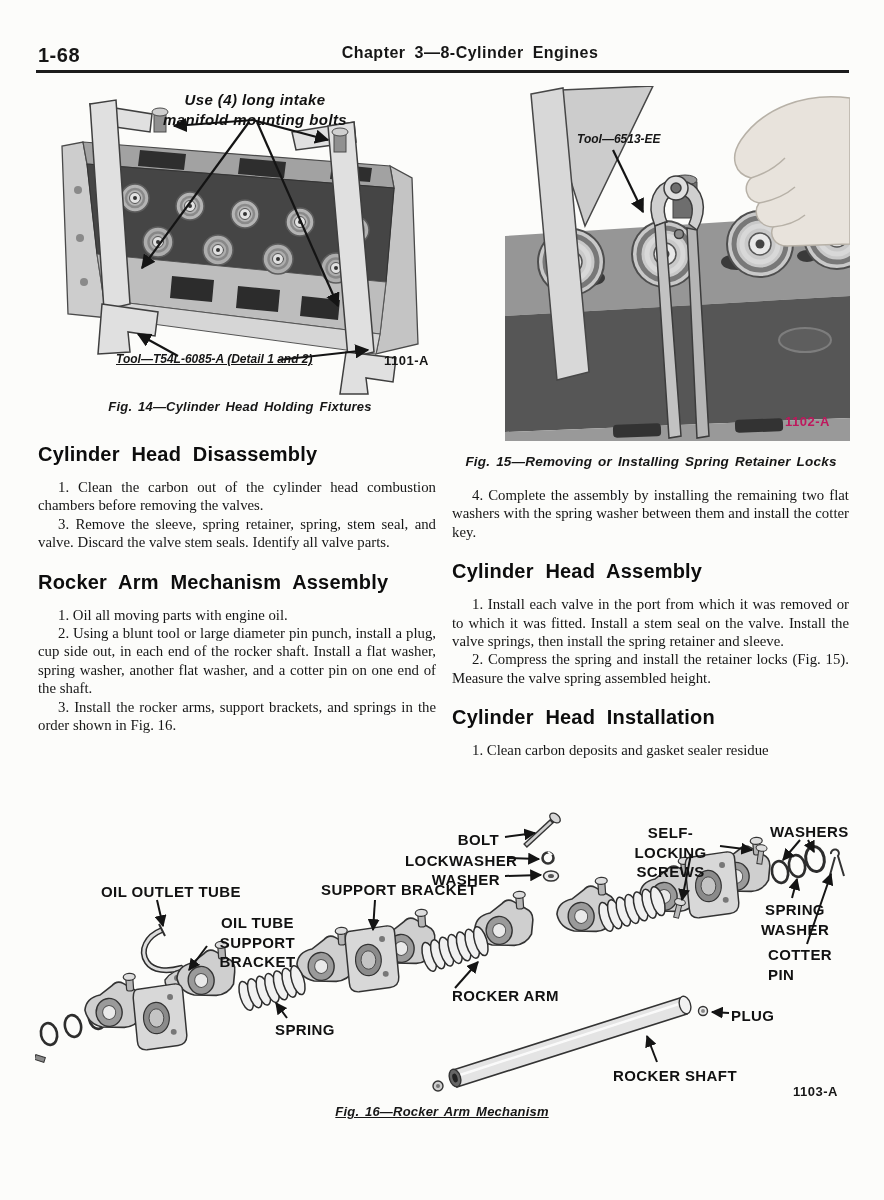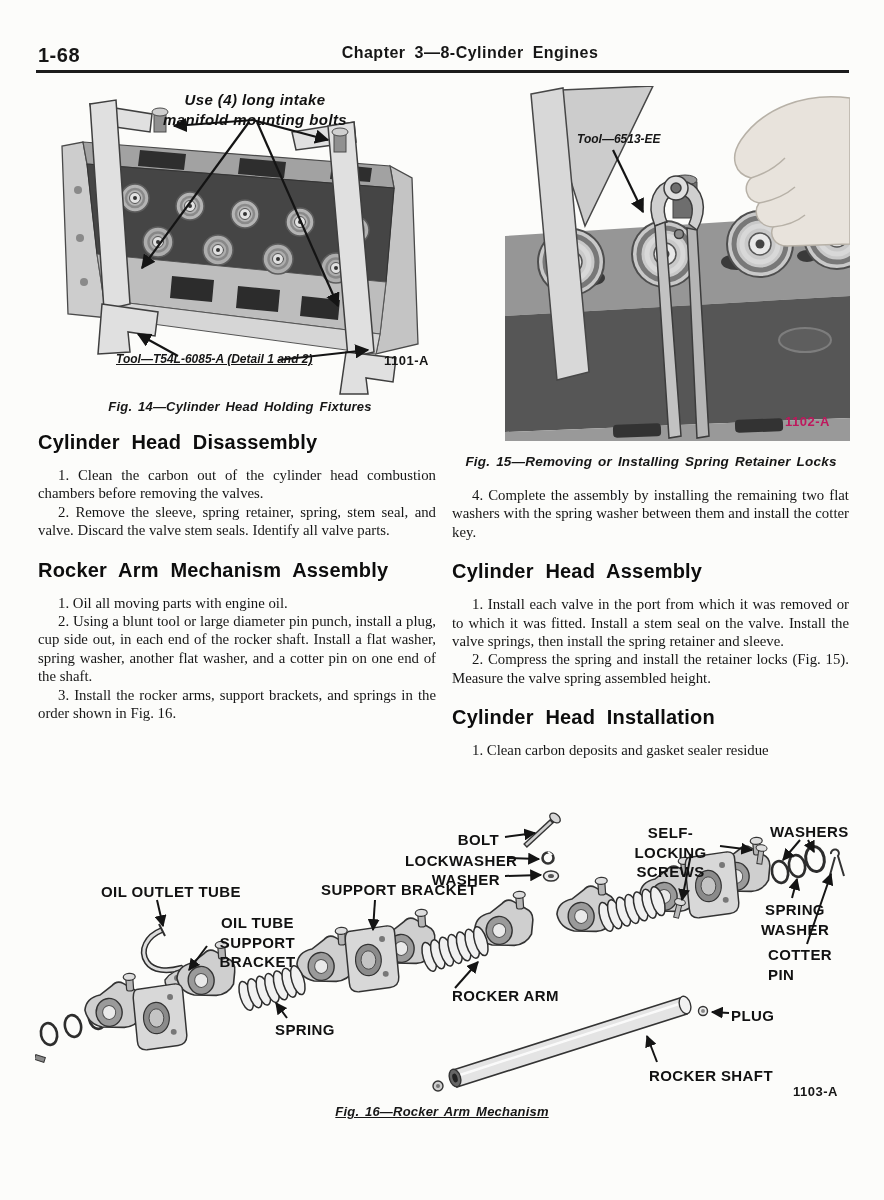--- a/index.html
+++ b/index.html
@@ -4,21 +4,21 @@
 <style>
   html,body{margin:0;padding:0;background:#e8e8e4;}
   .page{position:relative;width:884px;height:1200px;background:#fcfcfa;overflow:hidden;
         font-family:"Liberation Serif",serif;color:#161616;}
   .abs{position:absolute;}
   .pageno{font-family:"Liberation Sans",sans-serif;font-weight:700;font-size:20px;letter-spacing:.5px;}
   .chapter{font-family:"Liberation Sans",sans-serif;font-weight:700;font-size:16px;letter-spacing:.5px;
            width:884px;text-align:center;word-spacing:4px;margin-left:28px;}
   .rule{height:3px;background:#1c1c1c;}
   .h2{font-family:"Liberation Sans",sans-serif;font-weight:700;font-size:20px;line-height:1.05;
-      word-spacing:6px;letter-spacing:.2px;margin:0 0 13px 0;color:#0d0d0d;}
+      word-spacing:6px;letter-spacing:.2px;margin:12px 0 13px 0;color:#0d0d0d;}
   .h2.gap{margin-top:20px;}
   .step{font-size:14.8px;line-height:18.4px;text-align:justify;text-indent:20px;margin:0;}
   .caption{font-family:"Liberation Sans",sans-serif;font-weight:700;font-style:italic;
            font-size:13px;text-align:center;letter-spacing:.2px;word-spacing:2px;}
   .caption.small{font-size:13.5px;}
   .callout{font-family:"Liberation Sans",sans-serif;font-weight:700;font-style:italic;
            font-size:12px;line-height:1.25;white-space:pre-line;}
   .figcode{font-family:"Liberation Sans",sans-serif;font-weight:700;font-size:13px;letter-spacing:.5px;}
   .plabel{position:absolute;font-family:"Liberation Sans",sans-serif;font-weight:700;font-size:15px;
           letter-spacing:.4px;line-height:1.3;white-space:pre-line;color:#111;}
@@ -221,21 +221,21 @@
       <path d="M108,64 L138,126" fill="none" stroke="#141414" stroke-width="2.2" marker-end="url(#m15)"></path>
     </svg>
     <div class="abs callout" style="left:72px;top:46px;">Tool—6513-EE</div>
     <div class="abs figcode" style="left:280px;top:328px;color:#be185d;">1102-A</div>
   </div>
   <div class="abs caption small" style="left:452px;top:454px;width:398px;">Fig. 15—Removing or Installing Spring Retainer Locks</div>
 
   <div class="abs" style="left:38px;top:432px;width:398px;">
     <h2 class="h2">Cylinder Head Disassembly</h2>
     <p class="step">1. Clean the carbon out of the cylinder head combustion chambers before removing the valves.</p>
-    <p class="step">2. Remove the sleeve, spring retainer, spring, stem seal, and valve. Discard the valve stem seals. Identify all valve parts.</p>
+    <p class="step">3. Remove the sleeve, spring retainer, spring, stem seal, and valve. Discard the valve stem seals. Identify all valve parts.</p>
     <h2 class="h2 gap">Rocker Arm Mechanism Assembly</h2>
     <p class="step">1. Oil all moving parts with engine oil.</p>
     <p class="step">2. Using a blunt tool or large diameter pin punch, install a plug, cup side out, in each end of the rocker shaft. Install a flat washer, spring washer, another flat washer, and a cotter pin on one end of the shaft.</p>
     <p class="step">3. Install the rocker arms, support brackets, and springs in the order shown in Fig. 16.</p>
   </div>
 
   <div class="abs" style="left:452px;top:486px;width:397px;">
     <p class="step">4. Complete the assembly by installing the remaining two flat washers with the spring washer between them and install the cotter key.</p>
     <h2 class="h2 gap">Cylinder Head Assembly</h2>
     <p class="step">1. Install each valve in the port from which it was removed or to which it was fitted. Install a stem seal on the valve. Install the valve springs, then install the spring retainer and sleeve.</p>
@@ -396,18 +396,18 @@
     <div class="plabel ctr" style="left:715px;top:90px;width:90px;">SPRING
 WASHER</div>
     <div class="plabel" style="left:733px;top:135px;">COTTER PIN</div>
     <div class="plabel" style="left:66px;top:72px;">OIL OUTLET TUBE</div>
     <div class="plabel ctr" style="left:160px;top:103px;width:125px;">OIL TUBE
 SUPPORT BRACKET</div>
     <div class="plabel" style="left:286px;top:70px;">SUPPORT BRACKET</div>
     <div class="plabel" style="left:240px;top:210px;">SPRING</div>
     <div class="plabel" style="left:417px;top:176px;">ROCKER ARM</div>
     <div class="plabel" style="left:696px;top:196px;text-align:right;">PLUG</div>
-    <div class="plabel" style="left:578px;top:256px;margin-left:36px;">ROCKER SHAFT</div>
+    <div class="plabel" style="left:578px;top:256px;">ROCKER SHAFT</div>
     <div class="abs figcode" style="left:758px;top:274px;">1103-A</div>
   </div>
   <div class="abs caption" style="left:0;top:1104px;width:884px;text-decoration:underline;">Fig. 16—Rocker Arm Mechanism</div>
 
 </div>
 
 </body></html>

